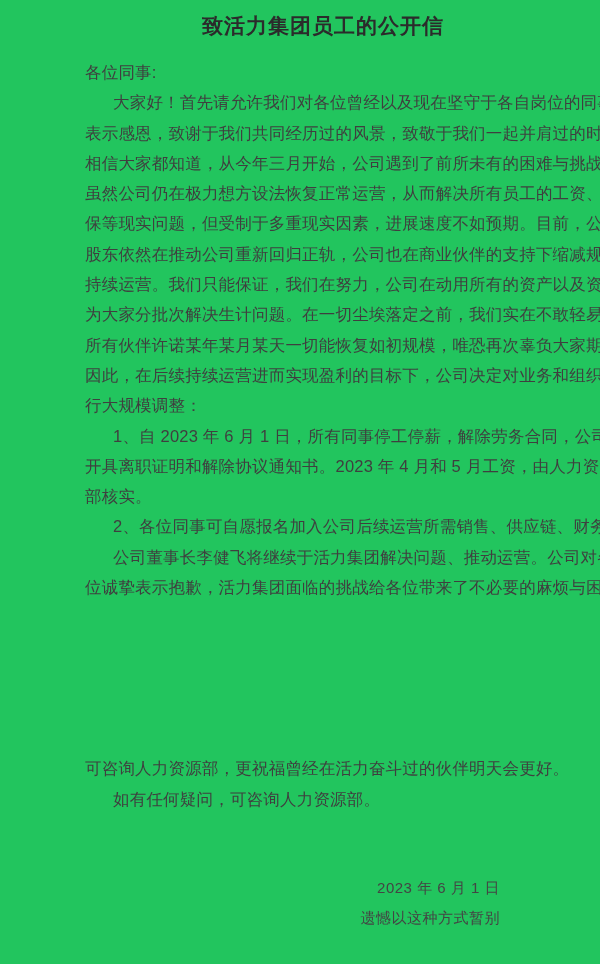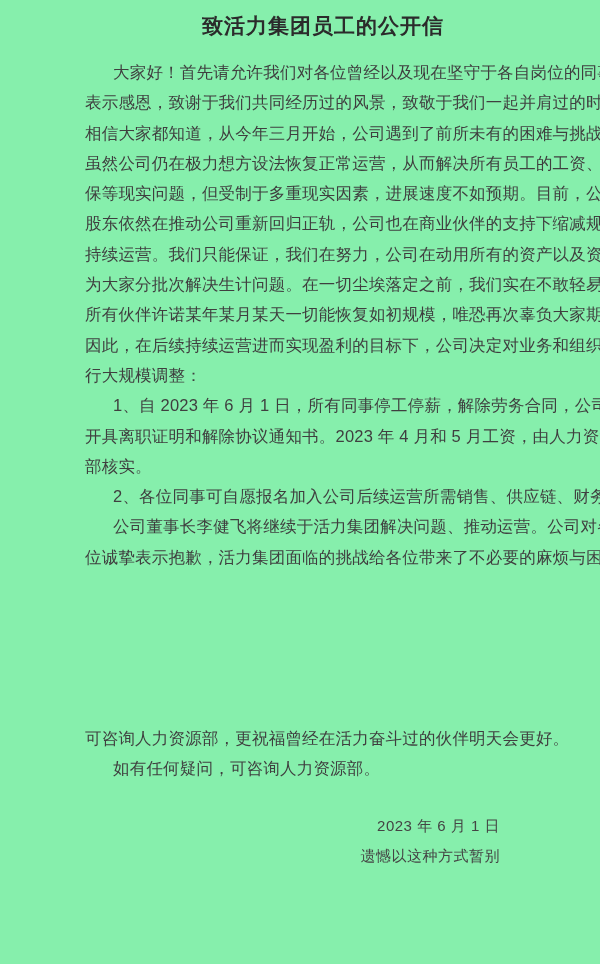--- a/index.html
+++ b/index.html
@@ -1,20 +1,20 @@
 <!DOCTYPE html>
 <html><head>
 <meta charset="utf-8">
 <style>
   html, body { margin: 0; padding: 0; }
   .page {
     position: relative;
     width: 600px;
     height: 964px;
-    background: #86efac;
+    background: #22c55e;
     font-family: "Liberation Sans", "DejaVu Sans", sans-serif;
     color: #3f3f3f;
     overflow: hidden;
     box-sizing: border-box;
     padding-top: 12px;
   }
   .title {
     margin: 0;
     text-align: center;
     font-size: 21px;
@@ -33,37 +33,38 @@
     letter-spacing: 0.2px;
   }
   .line {
     white-space: nowrap;
   }
   .indent {
     text-indent: 28px;
   }
   .spacer-large { height: 151px; }
   .signature {
-    margin-top: 27px;
+    margin-top: 59px;
     padding-right: 100px;
     text-align: right;
     font-size: 15px;
     line-height: 30px;
     letter-spacing: 0.5px;
     color: #444444;
   }
 </style>
 </head>
 <body>
 
 <div class="page">
 
   <h1 class="title">致活力集团员工的公开信</h1>
 
   <div class="content">
+    <div class="line">各位同事:</div>
 
     <div class="line indent">大家好！首先请允许我们对各位曾经以及现在坚守于各自岗位的同事</div>
     <div class="line">表示感恩，致谢于我们共同经历过的风景，致敬于我们一起并肩过的时光！</div>
     <div class="line">相信大家都知道，从今年三月开始，公司遇到了前所未有的困难与挑战，</div>
     <div class="line">虽然公司仍在极力想方设法恢复正常运营，从而解决所有员工的工资、社</div>
     <div class="line">保等现实问题，但受制于多重现实因素，进展速度不如预期。目前，公司</div>
     <div class="line">股东依然在推动公司重新回归正轨，公司也在商业伙伴的支持下缩减规模</div>
     <div class="line">持续运营。我们只能保证，我们在努力，公司在动用所有的资产以及资源</div>
     <div class="line">为大家分批次解决生计问题。在一切尘埃落定之前，我们实在不敢轻易向</div>
     <div class="line">所有伙伴许诺某年某月某天一切能恢复如初规模，唯恐再次辜负大家期望。</div>

